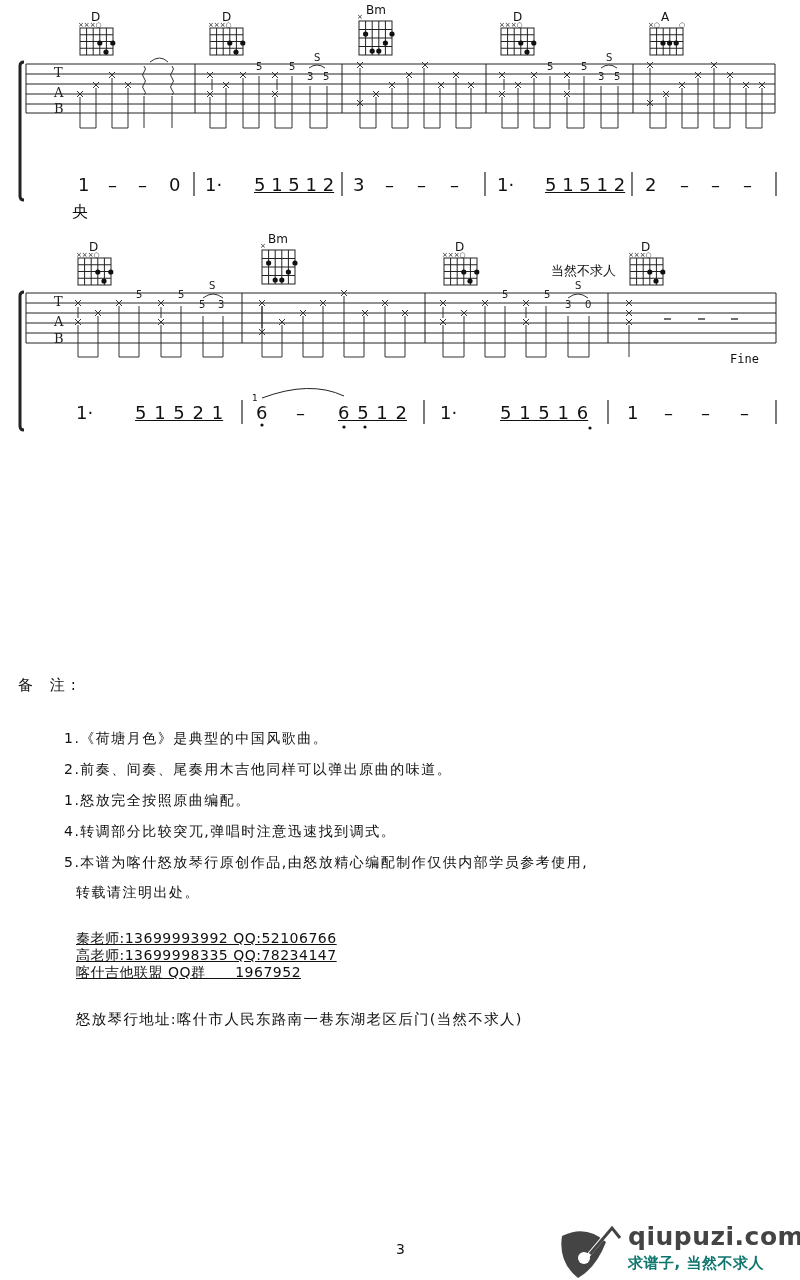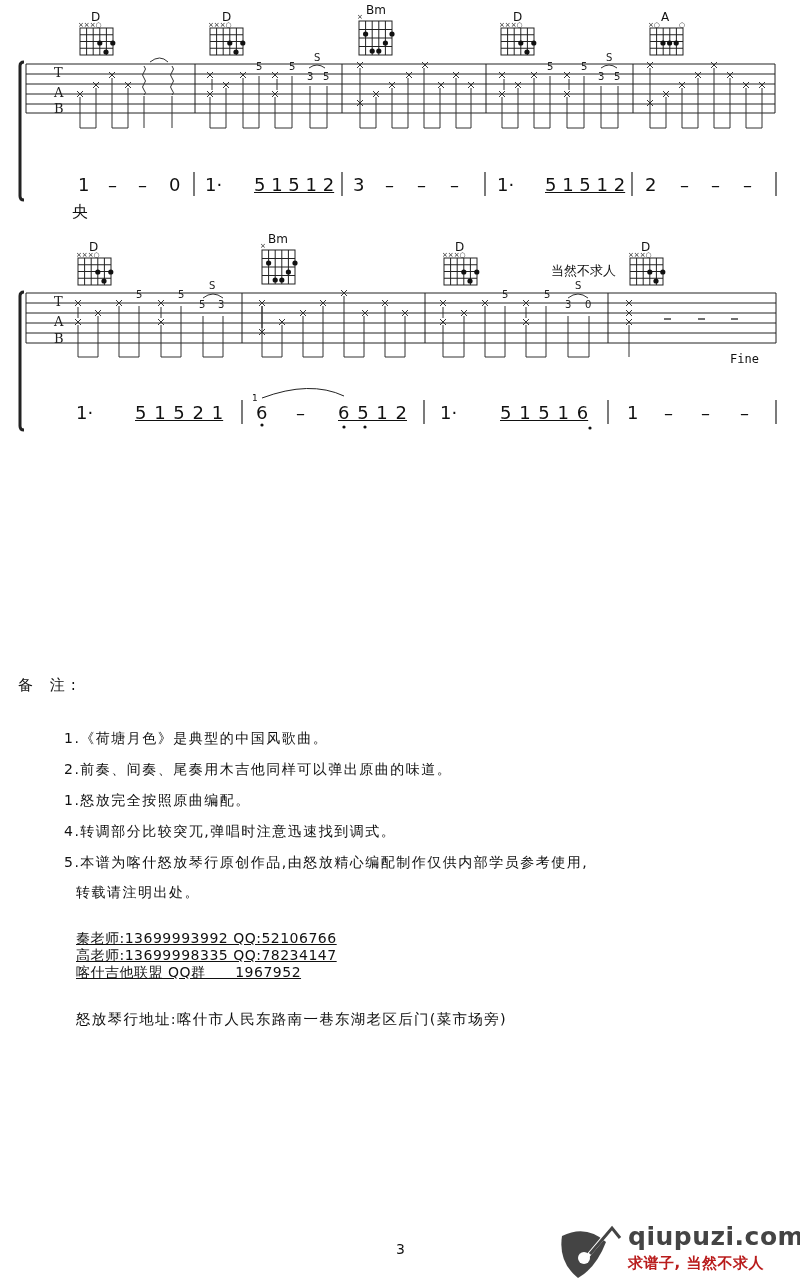--- a/index.html
+++ b/index.html
@@ -5,21 +5,21 @@
   html,body{margin:0;padding:0;background:#fff;}
   body{width:800px;height:1280px;position:relative;overflow:hidden;font-family:"DejaVu Sans","Liberation Sans",sans-serif;color:#111;}
   .abs{position:absolute;}
   svg{position:absolute;left:0;top:0;}
   .notes-title{left:18px;top:676px;font-size:15px;letter-spacing:6px;}
   .note-item{left:64px;font-size:14px;letter-spacing:1.5px;}
   .contact{left:76px;font-size:14px;line-height:17px;letter-spacing:0.5px;text-decoration:underline;}
   .address{left:76px;top:1010px;font-size:14.5px;letter-spacing:1.3px;}
   .page-num{left:396px;top:1241px;font-size:14px;}
   .brand-url{left:628px;top:1222px;font-size:25px;font-weight:bold;color:#444;letter-spacing:0.5px;font-family:"DejaVu Sans",sans-serif;}
-  .brand-slogan{left:628px;top:1254px;font-size:15px;font-weight:bold;color:#b91c1c;letter-spacing:0.5px;}
+  .brand-slogan{left:628px;top:1254px;font-size:15px;font-weight:bold;color:#0f766e;letter-spacing:0.5px;}
   .jp{font-size:18px;}
   .jp-word{font-size:16px;}
   .fine{font-family:"DejaVu Sans Mono",monospace;font-size:12px;}
   .annot{font-size:13px;}
 </style>
 </head>
 <body>
 
 <svg width="800" height="440" viewBox="0 0 800 440">
   <g stroke="#222" fill="none" stroke-width="1">
@@ -351,21 +351,21 @@
 <div class="abs note-item" style="top:761px;">2.前奏、间奏、尾奏用木吉他同样可以弹出原曲的味道。</div>
 <div class="abs note-item" style="top:792px;">1.怒放完全按照原曲编配。</div>
 <div class="abs note-item" style="top:823px;">4.转调部分比较突兀,弹唱时注意迅速找到调式。</div>
 <div class="abs note-item" style="top:854px;text-align:center;">5.本谱为喀什怒放琴行原创作品,由怒放精心编配制作仅供内部学员参考使用,</div>
 <div class="abs note-item" style="top:884px;white-space:pre;">  转载请注明出处。</div>
 
 <div class="abs contact" style="top:930px;">秦老师:13699993992 QQ:52106766</div>
 <div class="abs contact" style="top:947px;">高老师:13699998335 QQ:78234147</div>
 <div class="abs contact" style="top:964px;white-space:pre;">喀什吉他联盟 QQ群      1967952</div>
 
-<div class="abs address">怒放琴行地址:喀什市人民东路南一巷东湖老区后门(菜市场旁)</div>
+<div class="abs address">怒放琴行地址:喀什市人民东路南一巷东湖老区后门(当然不求人)</div>
 
 <div class="abs page-num">3</div>
 <svg style="left:556px;top:1222px;" width="70" height="58" viewBox="0 0 70 58">
   <path d="M6 14 Q30 2 50 20 Q40 46 22 56 Q2 40 6 14 Z" fill="#444"></path>
   <circle cx="28" cy="36" r="6" fill="#fff"></circle>
   <path d="M30 36 L52 10 L58 18" stroke="#fff" stroke-width="4" fill="none"></path>
   <path d="M34 32 L56 6 L64 16" stroke="#444" stroke-width="3" fill="none"></path>
 </svg>
 <div class="abs brand-url">qiupuzi.com</div>
 <div class="abs brand-slogan">求谱子, 当然不求人</div>

